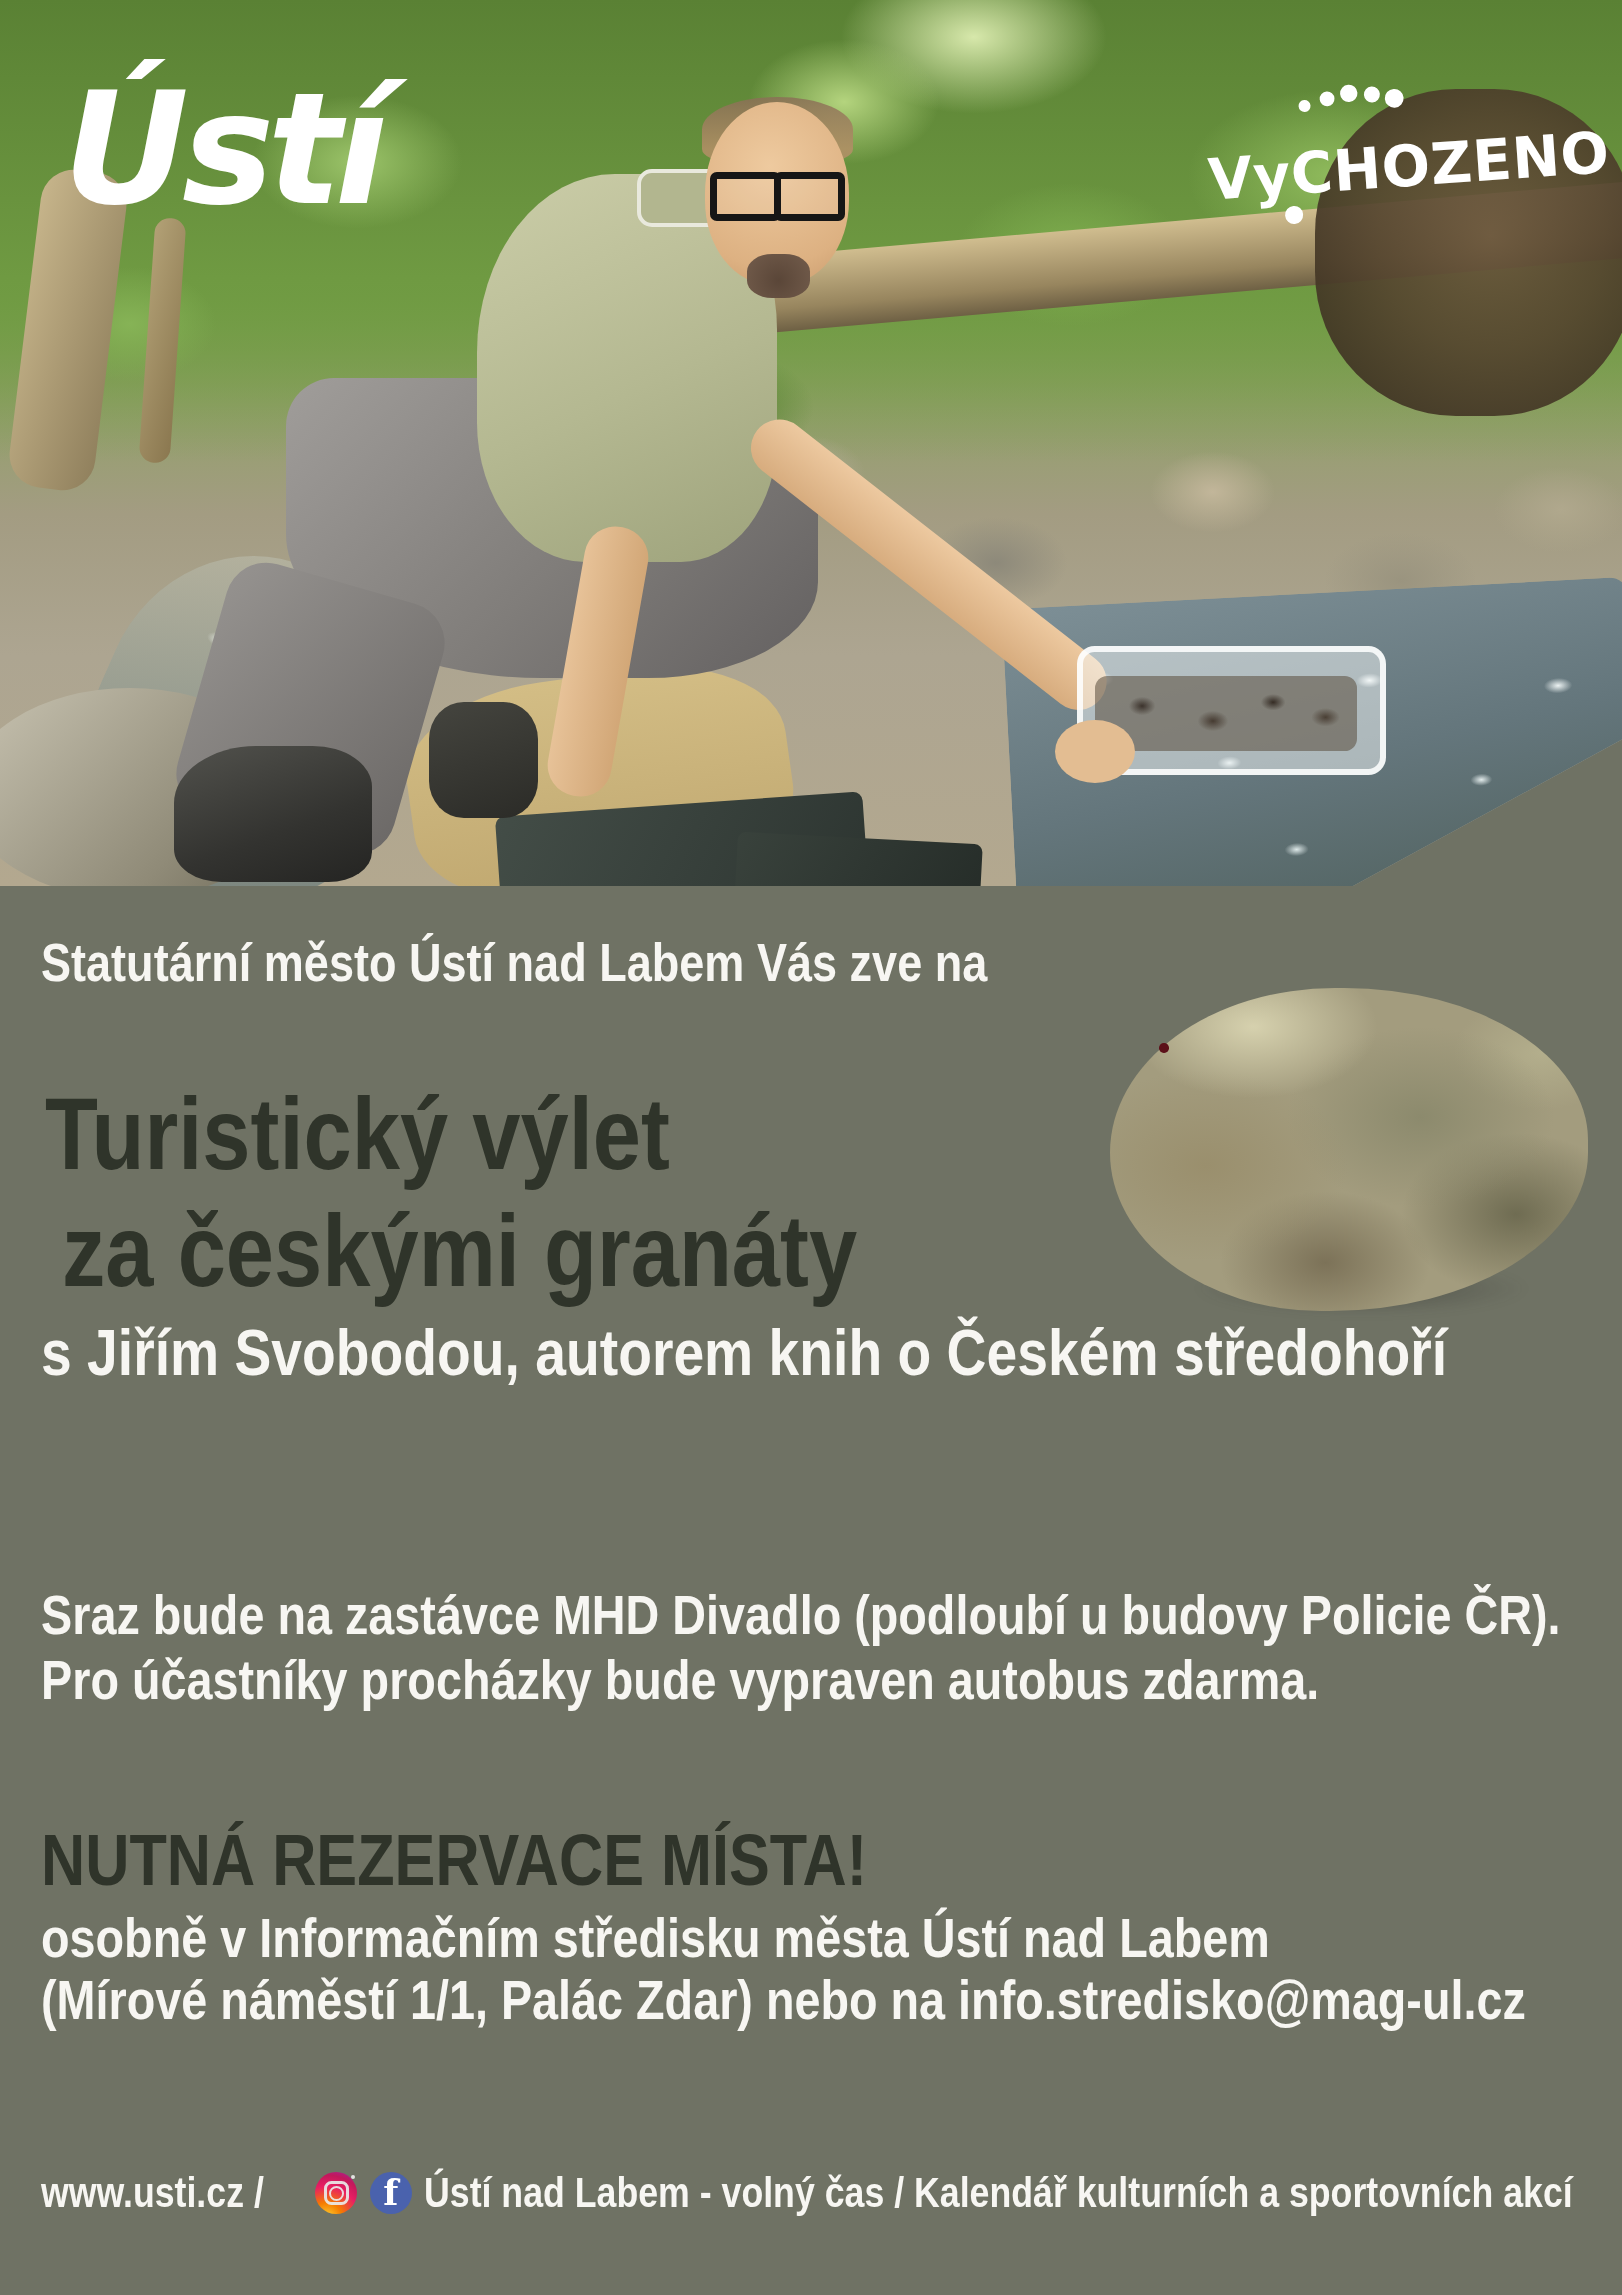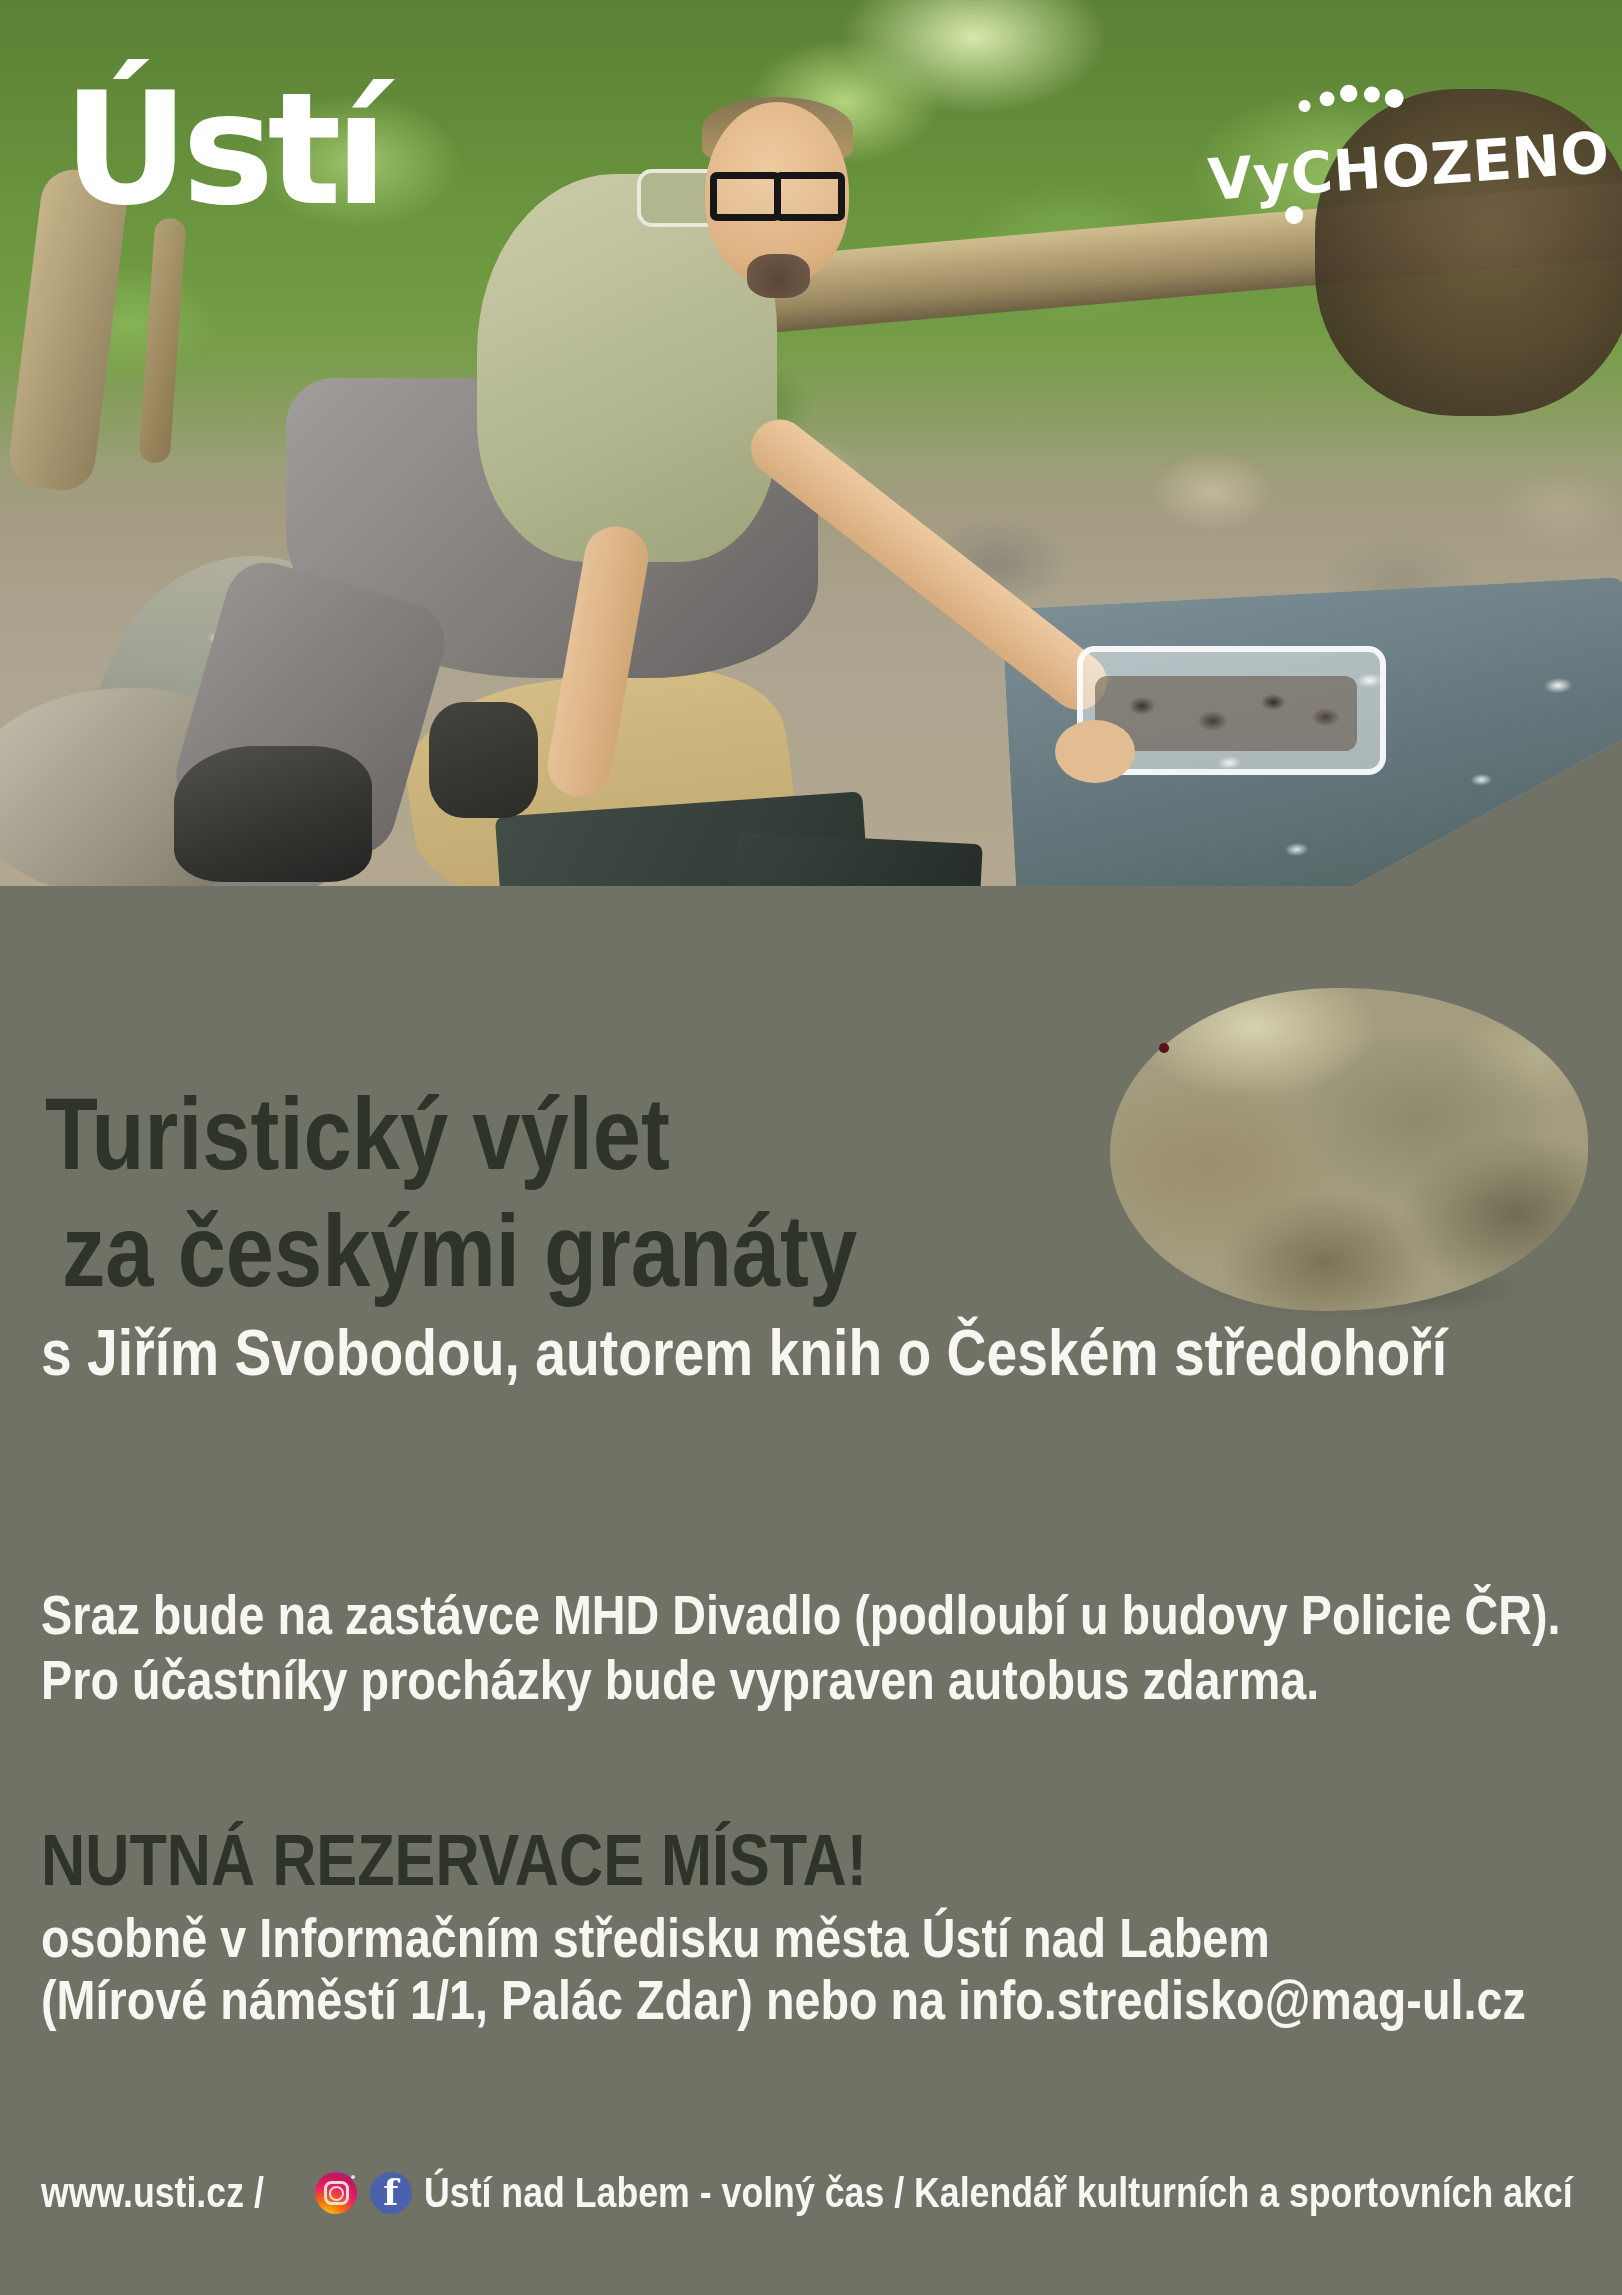--- a/index.html
+++ b/index.html
@@ -115,21 +115,21 @@
       radial-gradient(20.4px 13.6px at 45% 60%, #463b31 0%, transparent 75%),
       radial-gradient(16.4px 11px at 68% 35%, #352c24 0%, transparent 75%),
       radial-gradient(19px 12.3px at 88% 55%, #4a3f34 0%, transparent 75%),
       rgba(90,76,60,0.55);}
   .m-hand-right{position:absolute;left:1055px;top:720px;width:80px;height:63px;border-radius:50%;
     background:#e3bd92;}
 
   
   .usti-logo{position:absolute;left:63px;top:65px;color:#ffffff;
     font-family:"DejaVu Sans", sans-serif;font-weight:bold;font-size:155px;line-height:1.1;
-    letter-spacing:-6.8px;}
+    letter-spacing:-6.8px;font-style:italic;}
   .vychozeno{position:absolute;left:1208px;top:134px;width:368px;color:#ffffff;
     transform:rotate(-4deg);font-family:"DejaVu Sans", sans-serif;font-weight:bold;
     font-size:57px;letter-spacing:0.7px;white-space:nowrap;}
   .toe-dots{position:absolute;left:95px;top:-40px;width:12.3px;height:12.3px;border-radius:50%;background:#fff;
     box-shadow:23px -5.5px 0 1.4px #fff, 45px -9.5px 0 2.7px #fff, 68px -6.8px 0 2px #fff, 90px -1.4px 0 3.4px #fff;}
   .heel-dot{position:absolute;left:74px;top:65px;width:17.7px;height:17.7px;border-radius:50%;background:#fff;}
 
   
   .rock-shadow{position:absolute;left:1140px;top:1253px;width:443px;height:71px;border-radius:50%;
     background:radial-gradient(closest-side, rgba(35,35,35,0.38), rgba(35,35,35,0) 75%);
@@ -221,20 +221,23 @@
   <div class="vychozeno">
     <span>VyCHOZENO</span>
     <span class="toe-dots"></span>
     <span class="heel-dot"></span>
   </div>
 
   <div class="rock-shadow"></div>
   <div class="garnet-rock"></div>
   <div class="garnet-dots"></div>
 
+  <div class="invite white">
+    <span class="cond">Statutární město Ústí nad Labem Vás zve na</span>
+  </div>
 
   <div class="title dark">
     <span class="cond line1">Turistický výlet</span><br>
     <span class="cond line2">za českými granáty</span>
   </div>
 
   <div class="subtitle white">
     <span class="cond">s Jiřím Svobodou, autorem knih o Českém středohoří</span>
   </div>
 

